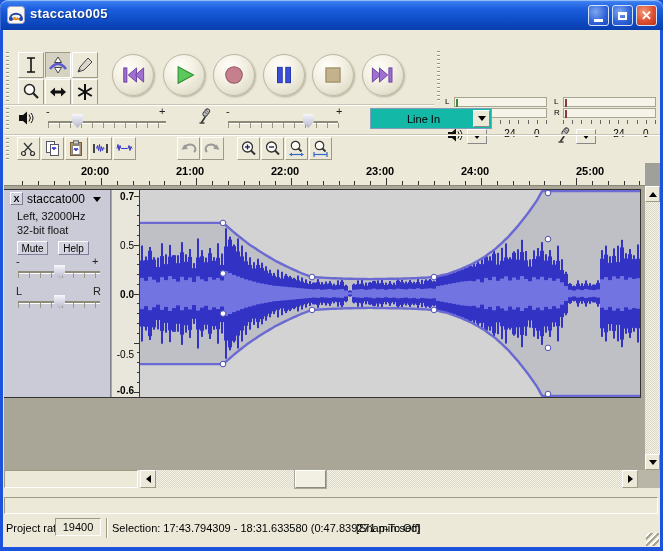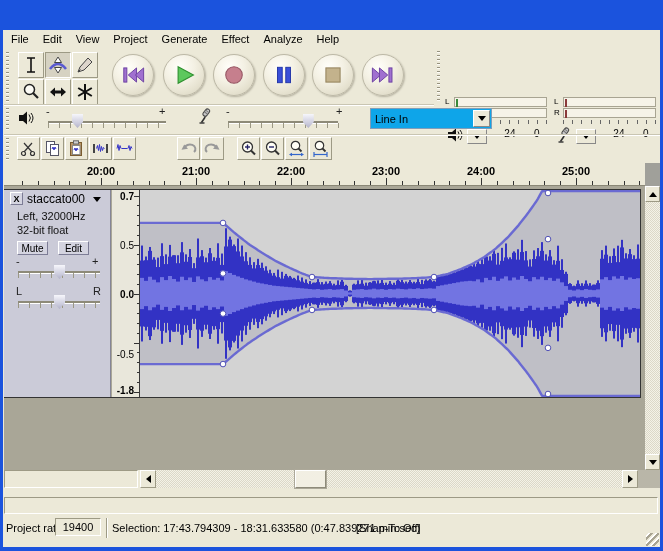--- a/index.html
+++ b/index.html
@@ -48,28 +48,28 @@
   .tri-down{width:0;height:0;border-left:4px solid transparent;border-right:4px solid transparent;border-top:5px solid #000;}
   .tri-up{width:0;height:0;border-left:4px solid transparent;border-right:4px solid transparent;border-bottom:5px solid #000;}
   .tri-left{width:0;height:0;border-top:4px solid transparent;border-bottom:4px solid transparent;border-right:5px solid #000;}
   .tri-right{width:0;height:0;border-top:4px solid transparent;border-bottom:4px solid transparent;border-left:5px solid #000;}
   
   .sliderline{height:2px;background:#8d8a78;box-shadow:0 1px 0 #fff;}
   .sliderticks{height:5px;background:repeating-linear-gradient(90deg,#9a9784 0 1px,transparent 1px 11px);}
   .sliderthumb{width:11px;height:14px;background:linear-gradient(180deg,#f6f6fb,#c9c9db 70%,#b2b2c8);
     clip-path:polygon(0 0,100% 0,100% 58%,50% 100%,0 58%);filter:drop-shadow(0 0 0.6px #444);}
   .pm{font-size:11px;color:#222;}
-  #combo{width:122px;height:21px;background:#0ea5e9;border:1px solid #7f9db9;box-sizing:border-box;display:flex;align-items:center;}
+  #combo{width:122px;height:21px;background:#14b8a6;border:1px solid #7f9db9;box-sizing:border-box;display:flex;align-items:center;padding-left:32px;}
   #combo .val{flex:1;padding-left:4px;}
   #combo .cbtn{width:17px;height:17px;margin-right:1px;background:#ece9d8;border:1px solid;border-color:#fff #888 #888 #fff;
     box-sizing:border-box;display:flex;align-items:center;justify-content:center;}
   
   #timeline{left:4px;top:163px;width:641px;height:23px;background:#ece9d8;border-bottom:1px solid #8a8776;box-sizing:border-box;overflow:hidden;}
   .ttick{position:absolute;width:1px;background:#333;}
-  .tlabel{position:absolute;width:40px;text-align:center;font-weight:bold;font-size:11px;top:2px;}
+  .tlabel{position:absolute;width:40px;font-weight:bold;font-size:11px;top:2px;}
   #tl-corner{left:645px;top:163px;width:15px;height:23px;background:#a0a09a;}
   
   #project{left:4px;top:186px;width:641px;height:284px;background:#a9a697;}
   #track-row{left:4px;top:189px;width:637px;height:209px;border-top:1px solid #333;border-bottom:1px solid #333;box-sizing:border-box;}
   #track-panel{left:4px;top:190px;width:107px;height:207px;background:#cbcbd8;border-right:1px solid #848496;box-sizing:border-box;}
   #vruler{left:112px;top:190px;width:28px;height:207px;background:#e9e7db;border-right:1px solid #3a3a3a;box-sizing:border-box;}
   .vtick{position:absolute;height:1px;background:#333;right:0;}
   .vlabel{position:absolute;right:5px;font-size:10px;}
   #wave-wrap{left:140px;top:190px;width:500px;height:207px;}
   #wave-right-border{left:640px;top:189px;width:1px;height:209px;background:#333;}
@@ -94,36 +94,45 @@
   #sb-etch{left:106px;top:518px;width:2px;height:20px;background:linear-gradient(90deg,#9d9a85 0 1px,#fff 1px 2px);}
   #resize-grip{left:646px;top:533px;width:13px;height:13px;
     background:repeating-linear-gradient(135deg,transparent 0 2px,#fff 2px 3px,#a8a492 3px 5px);}
   svg{display:block;}
 </style>
 </head>
 <body>
 
 <div id="win">
 
+  <div class="abs" id="titlebar">
+    <svg class="abs" id="title-icon" width="18" height="18" viewBox="0 0 18 18">
+      <rect x="0.5" y="0.5" width="17" height="17" rx="3" fill="#f8f6ee" stroke="#9aa7c8"></rect>
+      <path d="M3,13 C3,6 15,6 15,13" fill="none" stroke="#2244aa" stroke-width="2"></path>
+      <circle cx="4" cy="13" r="2" fill="#2244aa"></circle>
+      <circle cx="14" cy="13" r="2" fill="#2244aa"></circle>
+      <path d="M6,14 q1.5,-6 3,0 q1.5,-5 3,0" fill="#f2a020" stroke="#d07010" stroke-width="0.8"></path>
+    </svg>
+    <div class="abs" id="title-text">staccato005</div>
+    <div class="abs capbtn blue" id="btn-min">
+        <div class="glyph"></div>
+      </div>
+    <div class="abs capbtn blue" id="btn-max">
+        <div class="glyph"></div>
+      </div>
+    <div class="abs capbtn red" id="btn-close">
+        <div class="glyph">✕</div>
+      </div>
+  </div>
 
   <div class="abs" id="client"></div>
   <div class="abs bordL"></div>
   <div class="abs bordR"></div>
   <div class="abs bordB"></div>
 
-  <div class="abs" id="menubar">
-      <span class="menu-item">File</span>
-      <span class="menu-item">Edit</span>
-      <span class="menu-item">View</span>
-      <span class="menu-item">Project</span>
-      <span class="menu-item">Generate</span>
-      <span class="menu-item">Effect</span>
-      <span class="menu-item">Analyze</span>
-      <span class="menu-item">Help</span>
-    </div>
 
   <div class="abs" id="toolbars" style="left:4px;top:48px;width:656px;height:115px;">
     <div class="abs gripper" style="left:2px;top:4px;height:50px;"></div>
     <div class="abs" id="toolgrid">
         <button class="toolbtn abs" style="left: 14px; top: 4px;">
           <svg width="20" height="20" viewBox="0 0 20 20">
             <g stroke="#111" stroke-width="1.6" fill="none">
               <path d="M6,3 h8 M10,3 v14 M6,17 h8"></path>
             </g>
           </svg>
@@ -423,39 +432,39 @@
       <div class="ttick" style="left: 445px; top: 18px; height: 4px;"></div>
       <div class="ttick" style="left: 461px; top: 18px; height: 4px;"></div>
       <div class="ttick" style="left: 477px; top: 15px; height: 7px;"></div>
       <div class="tlabel" style="left: 457px;">24:00</div>
       <div class="ttick" style="left: 493px; top: 18px; height: 4px;"></div>
       <div class="ttick" style="left: 509px; top: 18px; height: 4px;"></div>
       <div class="ttick" style="left: 525px; top: 18px; height: 4px;"></div>
       <div class="ttick" style="left: 540px; top: 18px; height: 4px;"></div>
       <div class="ttick" style="left: 556px; top: 18px; height: 4px;"></div>
       <div class="ttick" style="left: 572px; top: 15px; height: 7px;"></div>
-      <div class="tlabel" style="left: 552px;">25:00</div>
+      <div class="tlabel" style="left: 572px;">25:00</div>
       <div class="ttick" style="left: 588px; top: 18px; height: 4px;"></div>
       <div class="ttick" style="left: 604px; top: 18px; height: 4px;"></div>
       <div class="ttick" style="left: 620px; top: 18px; height: 4px;"></div>
       <div class="ttick" style="left: 635px; top: 18px; height: 4px;"></div>
     </div>
   <div class="abs" id="tl-corner"></div>
 
   <div class="abs" id="project"></div>
   <div class="abs" id="track-row"></div>
 
   <div class="abs" id="track-panel">
     <div class="abs tbtn" id="track-close">X</div>
     <span class="abs" id="track-title">staccato00</span>
     <span class="abs tri-down" id="track-menu-arrow"></span>
     <span class="abs tinfo" style="top:20px;">Left, 32000Hz</span>
     <span class="abs tinfo" style="top:34px;">32-bit float</span>
     <div class="abs tbtn" style="left:13px;top:51px;width:31px;height:14px;">Mute</div>
-    <div class="abs tbtn" style="left:54px;top:51px;width:31px;height:14px;">Edit</div>
+    <div class="abs tbtn" style="left:54px;top:51px;width:31px;height:14px;">Help</div>
     <span class="abs pm" style="left:12px;top:65px;">-</span>
     <span class="abs pm" style="left:88px;top:65px;">+</span>
     <div class="abs sliderline" style="left:14px;top:81px;width:82px;"></div>
     <div class="abs sliderticks" style="left:14px;top:83px;width:83px;"></div>
     <div class="abs sliderthumb" id="thumb-gain" style="top: 75px; left: 50px;"></div>
     <span class="abs pm" style="left:12px;top:95px;">L</span>
     <span class="abs pm" style="left:89px;top:95px;">R</span>
     <div class="abs sliderline" style="left:14px;top:111px;width:82px;"></div>
     <div class="abs sliderticks" style="left:14px;top:113px;width:83px;"></div>
     <div class="abs sliderthumb" id="thumb-pan" style="top: 105px; left: 50px;"></div>
@@ -480,21 +489,21 @@
       <div class="vtick" style="top: 55px; width: 5px;"></div>
       <div class="vtick" style="top: 45px; width: 2px;"></div>
       <div class="vtick" style="top: 35px; width: 2px;"></div>
       <div class="vtick" style="top: 25px; width: 2px;"></div>
       <div class="vtick" style="top: 15px; width: 2px;"></div>
       <div class="vtick" style="top: 6px; width: 5px;"></div>
       <div class="vlabel" style="top: 0.5px; font-weight: bold;">0.7</div>
       <div class="vlabel" style="top: 49.5px;">0.5</div>
       <div class="vlabel" style="top: 98.5px; font-weight: bold;">0.0</div>
       <div class="vlabel" style="top: 159px;">-0.5</div>
-      <div class="vlabel" style="top: 195px; font-weight: bold;">-1.8</div>
+      <div class="vlabel" style="top: 195px; font-weight: bold;">-0.6</div>
     </div>
 
   <div class="abs" id="wave-wrap">
     <svg id="wave-svg" width="500" height="207" viewBox="0 0 500 207">
         <rect x="0" y="0" width="500" height="207" fill="#d3d3d3"></rect>
         <path d="M0,32.9 L2,32.9 L4,32.9 L6,32.9 L8,32.9 L10,32.9 L12,32.9 L14,32.9 L16,32.9 L18,32.9 L20,32.9 L22,32.9 L24,32.9 L26,32.9 L28,32.9 L30,32.9 L32,32.9 L34,32.9 L36,32.9 L38,32.9 L40,32.9 L42,32.9 L44,32.9 L46,32.9 L48,32.9 L50,32.9 L52,32.9 L54,32.9 L56,32.9 L58,32.9 L60,32.9 L62,32.9 L64,32.9 L66,32.9 L68,32.9 L70,32.9 L72,32.9 L74,32.9 L76,32.9 L78,32.9 L80,32.9 L82,32.9 L84,33.8 L86,35.5 L88,37.2 L90,38.9 L92,40.7 L94,42.4 L96,44.0 L98,45.6 L100,47.2 L102,48.8 L104,50.4 L106,51.9 L108,53.5 L110,54.9 L112,56.2 L114,57.5 L116,58.8 L118,60.2 L120,61.5 L122,62.8 L124,64.0 L126,65.2 L128,66.4 L130,67.6 L132,68.8 L134,70.0 L136,71.2 L138,72.1 L140,73.1 L142,74.1 L144,75.1 L146,76.1 L148,77.0 L150,78.0 L152,78.9 L154,79.8 L156,80.7 L158,81.6 L160,82.5 L162,83.3 L164,84.0 L166,84.8 L168,85.5 L170,86.3 L172,87.0 L174,87.2 L176,87.3 L178,87.4 L180,87.5 L182,87.6 L184,87.8 L186,87.9 L188,88.0 L190,88.1 L192,88.2 L194,88.3 L196,88.3 L198,88.4 L200,88.5 L202,88.5 L204,88.6 L206,88.7 L208,88.7 L210,88.8 L212,88.8 L214,88.9 L216,88.9 L218,88.9 L220,88.9 L222,89.0 L224,89.0 L226,89.0 L228,89.1 L230,89.1 L232,89.1 L234,89.0 L236,89.0 L238,89.0 L240,88.9 L242,88.9 L244,88.9 L246,88.9 L248,88.8 L250,88.8 L252,88.8 L254,88.7 L256,88.7 L258,88.6 L260,88.6 L262,88.6 L264,88.5 L266,88.5 L268,88.4 L270,88.4 L272,88.3 L274,88.2 L276,88.1 L278,88.0 L280,87.9 L282,87.8 L284,87.7 L286,87.6 L288,87.4 L290,87.3 L292,87.2 L294,87.0 L296,86.6 L298,86.1 L300,85.7 L302,85.2 L304,84.8 L306,84.3 L308,83.9 L310,83.2 L312,82.4 L314,81.7 L316,81.0 L318,80.2 L320,79.5 L322,78.6 L324,77.7 L326,76.8 L328,75.9 L330,75.0 L332,74.1 L334,73.0 L336,71.8 L338,70.7 L340,69.5 L342,68.4 L344,67.2 L346,65.8 L348,64.3 L350,62.8 L352,61.4 L354,59.9 L356,58.4 L358,56.5 L360,54.7 L362,52.8 L364,50.9 L366,49.0 L368,47.2 L370,44.9 L372,42.6 L374,40.4 L376,38.1 L378,35.9 L380,33.3 L382,30.8 L384,28.2 L386,25.7 L388,23.1 L390,20.3 L392,17.5 L394,14.6 L396,11.8 L398,8.6 L400,4.9 L402,1.3 L404,1.0 L406,1.0 L408,1.0 L410,1.0 L412,1.0 L414,1.0 L416,1.0 L418,1.0 L420,1.0 L422,1.0 L424,1.0 L426,1.0 L428,1.0 L430,1.0 L432,1.0 L434,1.0 L436,1.0 L438,1.0 L440,1.0 L442,1.0 L444,1.0 L446,1.0 L448,1.0 L450,1.0 L452,1.0 L454,1.0 L456,1.0 L458,1.0 L460,1.0 L462,1.0 L464,1.0 L466,1.0 L468,1.0 L470,1.0 L472,1.0 L474,1.0 L476,1.0 L478,1.0 L480,1.0 L482,1.0 L484,1.0 L486,1.0 L488,1.0 L490,1.0 L492,1.0 L494,1.0 L496,1.0 L498,1.0 L500,1.0 L500,206.0 L498,206.0 L496,206.0 L494,206.0 L492,206.0 L490,206.0 L488,206.0 L486,206.0 L484,206.0 L482,206.0 L480,206.0 L478,206.0 L476,206.0 L474,206.0 L472,206.0 L470,206.0 L468,206.0 L466,206.0 L464,206.0 L462,206.0 L460,206.0 L458,206.0 L456,206.0 L454,206.0 L452,206.0 L450,206.0 L448,206.0 L446,206.0 L444,206.0 L442,206.0 L440,206.0 L438,206.0 L436,206.0 L434,206.0 L432,206.0 L430,206.0 L428,206.0 L426,206.0 L424,206.0 L422,206.0 L420,206.0 L418,206.0 L416,206.0 L414,206.0 L412,206.0 L410,206.0 L408,206.0 L406,206.0 L404,206.0 L402,205.7 L400,202.1 L398,198.4 L396,195.2 L394,192.4 L392,189.5 L390,186.7 L388,183.9 L386,181.3 L384,178.8 L382,176.2 L380,173.7 L378,171.1 L376,168.9 L374,166.6 L372,164.4 L370,162.1 L368,159.8 L366,158.0 L364,156.1 L362,154.2 L360,152.3 L358,150.5 L356,148.6 L354,147.1 L352,145.6 L350,144.2 L348,142.7 L346,141.2 L344,139.8 L342,138.6 L340,137.5 L338,136.3 L336,135.2 L334,134.0 L332,132.9 L330,132.0 L328,131.1 L326,130.2 L324,129.3 L322,128.4 L320,127.5 L318,126.8 L316,126.0 L314,125.3 L312,124.6 L310,123.8 L308,123.1 L306,122.7 L304,122.2 L302,121.8 L300,121.3 L298,120.9 L296,120.4 L294,120.0 L292,119.8 L290,119.7 L288,119.6 L286,119.4 L284,119.3 L282,119.2 L280,119.1 L278,119.0 L276,118.9 L274,118.8 L272,118.7 L270,118.6 L268,118.6 L266,118.5 L264,118.5 L262,118.4 L260,118.4 L258,118.4 L256,118.3 L254,118.3 L252,118.2 L250,118.2 L248,118.2 L246,118.1 L244,118.1 L242,118.1 L240,118.1 L238,118.0 L236,118.0 L234,118.0 L232,117.9 L230,117.9 L228,117.9 L226,118.0 L224,118.0 L222,118.0 L220,118.1 L218,118.1 L216,118.1 L214,118.1 L212,118.2 L210,118.2 L208,118.3 L206,118.3 L204,118.4 L202,118.5 L200,118.5 L198,118.6 L196,118.7 L194,118.7 L192,118.8 L190,118.9 L188,119.0 L186,119.1 L184,119.2 L182,119.4 L180,119.5 L178,119.6 L176,119.7 L174,119.8 L172,120.0 L170,120.7 L168,121.5 L166,122.2 L164,123.0 L162,123.7 L160,124.5 L158,125.4 L156,126.3 L154,127.2 L152,128.1 L150,129.0 L148,130.0 L146,130.9 L144,131.9 L142,132.9 L140,133.9 L138,134.9 L136,135.8 L134,137.0 L132,138.2 L130,139.4 L128,140.6 L126,141.8 L124,143.0 L122,144.2 L120,145.5 L118,146.8 L116,148.2 L114,149.5 L112,150.8 L110,152.2 L108,153.5 L106,155.1 L104,156.6 L102,158.2 L100,159.8 L98,161.4 L96,163.0 L94,164.6 L92,166.3 L90,168.1 L88,169.8 L86,171.5 L84,173.2 L82,174.1 L80,174.1 L78,174.1 L76,174.1 L74,174.1 L72,174.1 L70,174.1 L68,174.1 L66,174.1 L64,174.1 L62,174.1 L60,174.1 L58,174.1 L56,174.1 L54,174.1 L52,174.1 L50,174.1 L48,174.1 L46,174.1 L44,174.1 L42,174.1 L40,174.1 L38,174.1 L36,174.1 L34,174.1 L32,174.1 L30,174.1 L28,174.1 L26,174.1 L24,174.1 L22,174.1 L20,174.1 L18,174.1 L16,174.1 L14,174.1 L12,174.1 L10,174.1 L8,174.1 L6,174.1 L4,174.1 L2,174.1 L0,174.1 Z" fill="#bfbfc6"></path>
         <rect x="0" y="103" width="500" height="1" fill="#3232c4"></rect>
         <rect x="0" y="70.572" width="4" height="65.856" fill="#3232c4"></rect>
         <rect x="1" y="55.5486" width="2" height="95.9028" fill="#3232c4"></rect>
         <rect x="0" y="87.8592" width="4" height="31.281599999999997" fill="#7274e2"></rect>

